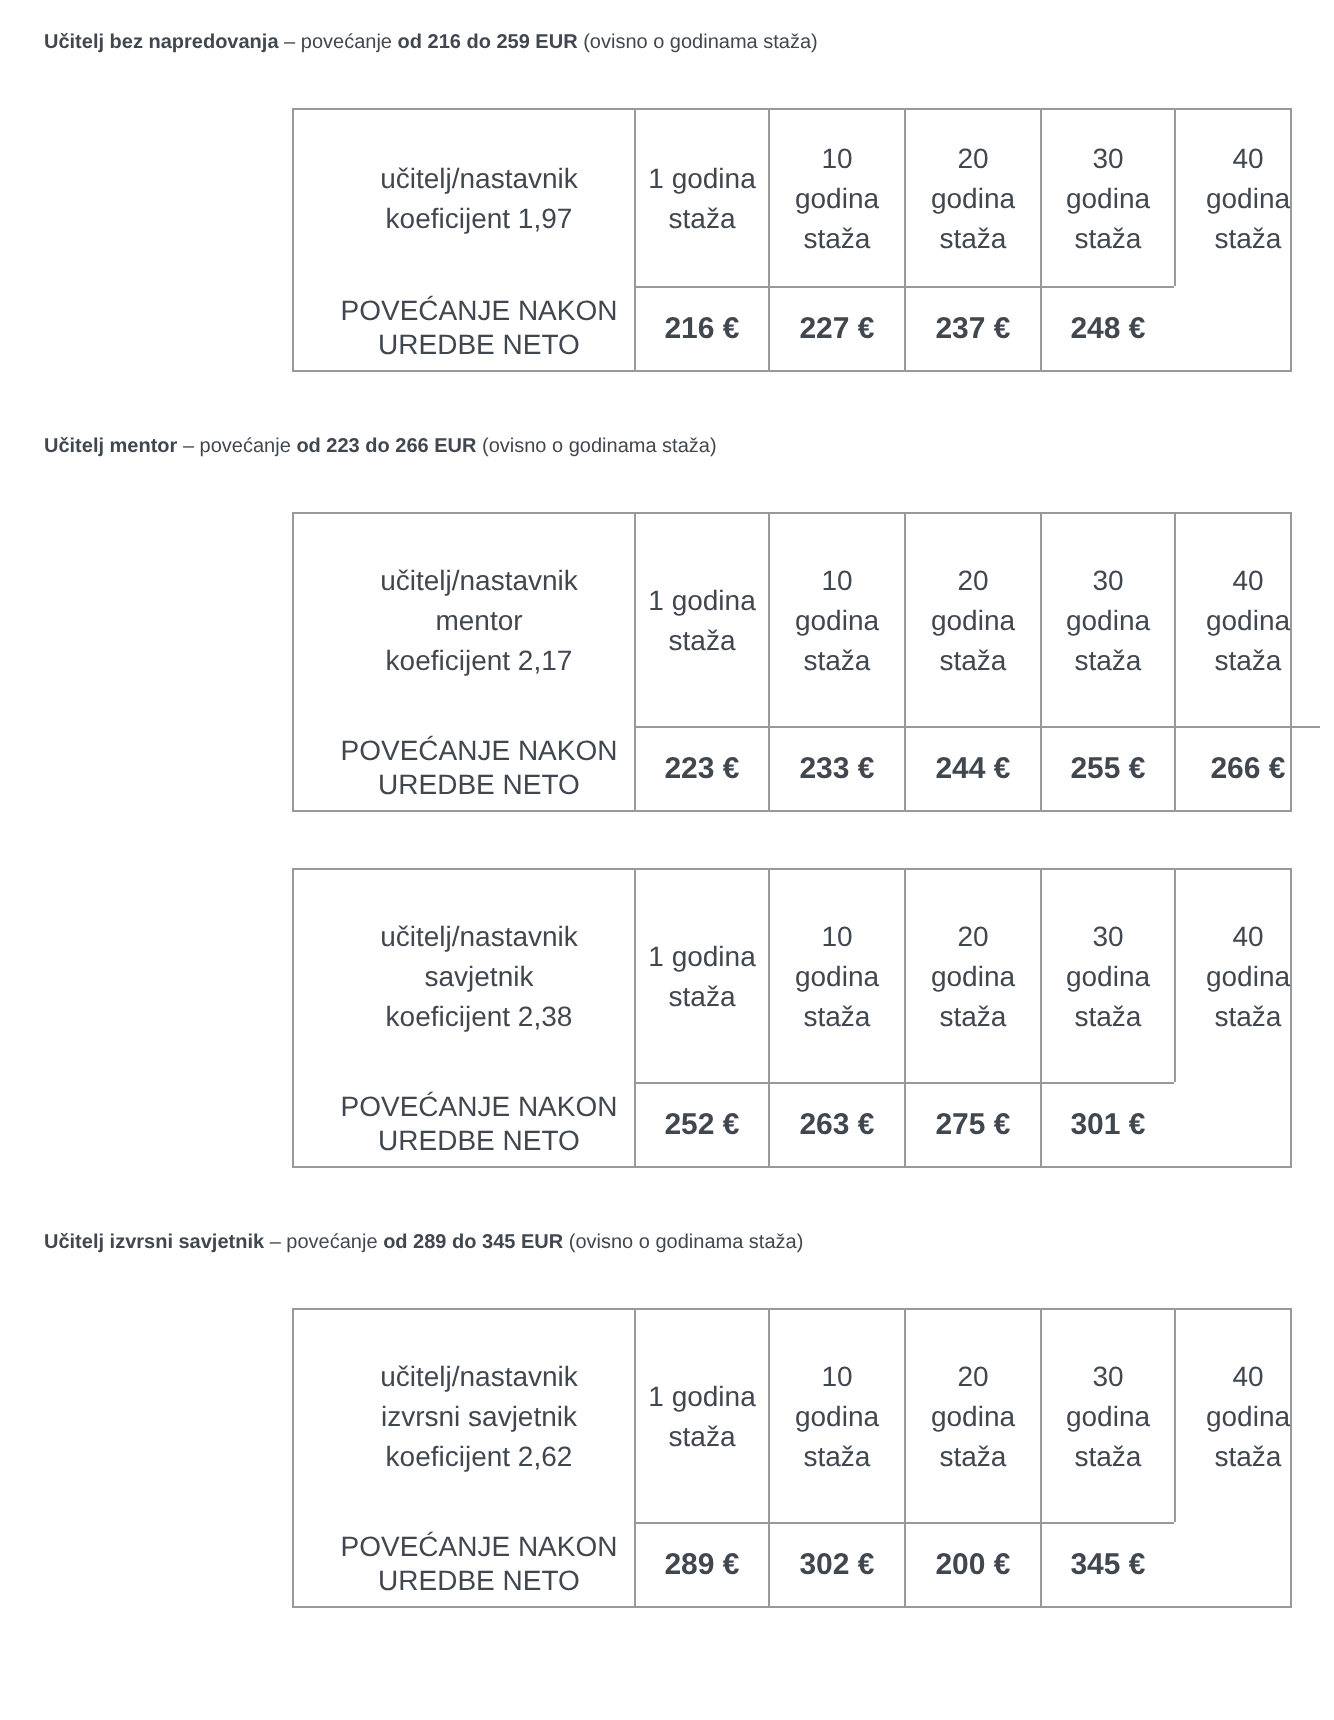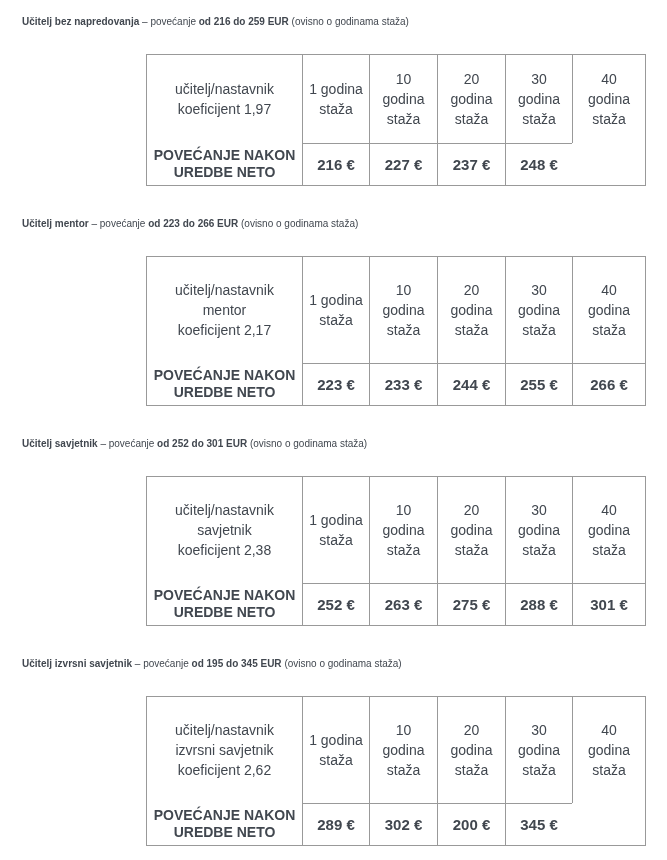--- a/index.html
+++ b/index.html
@@ -28,20 +28,21 @@
   }
   .heading .b{font-weight:bold;}
   .tbl{
     display:grid;
     grid-template-columns:155px 67px 68px 68px 67px 73px;
     width:500px;
     box-sizing:border-box;
     border:1px solid var(--border-color);
     margin:0 0 28px 124px;
     font-size:14px;
+    padding-left:15px;
   }
   .tbl.rows-short{grid-template-rows:88px 42px;}
   .tbl.rows-tall{grid-template-rows:106px 42px;}
   .cell{box-sizing:border-box;}
   .label{
     grid-row:1 / 3;
     grid-column:1;
     display:flex;
     flex-direction:column;
   }
@@ -55,21 +56,21 @@
     line-height:20px;
   }
   .label .bottom{
     height:42px;
     display:flex;
     align-items:center;
     justify-content:center;
     text-align:center;
     white-space:pre-line;
     line-height:17px;
-    font-weight:bold;
+    font-weight:normal;
   }
   .head{
     grid-row:1;
     border-left:1px solid var(--border-color);
     display:flex;
     align-items:center;
     justify-content:center;
     text-align:center;
     white-space:pre-line;
     line-height:20px;
@@ -150,24 +151,20 @@
 staža</div>
     <div class="cell val">223 €</div>
     <div class="cell val">233 €</div>
     <div class="cell val">244 €</div>
     <div class="cell val">255 €</div>
     <div class="cell val">266 €</div>
   </div>
 </section>
 
 <section class="section">
-  <p class="heading"><span class="b">Učitelj savjetnik</span>
-    <span>– povećanje</span>
-    <span class="b">od 252 do 301 EUR</span>
-    <span>(ovisno o godinama staža)</span></p>
   <div class="tbl rows-tall">
     <div class="cell label">
       <div class="top">učitelj/nastavnik
 savjetnik
 koeficijent 2,38</div>
       <div class="bottom">POVEĆANJE NAKON
 UREDBE NETO</div>
     </div>
     <div class="cell head">1 godina
 staža</div>
@@ -179,29 +176,28 @@
 staža</div>
     <div class="cell head">30
 godina
 staža</div>
     <div class="cell head">40
 godina
 staža</div>
     <div class="cell val">252 €</div>
     <div class="cell val">263 €</div>
     <div class="cell val">275 €</div>
-    <div class="cell val">288 €</div>
     <div class="cell val">301 €</div>
   </div>
 </section>
 
 <section class="section">
   <p class="heading"><span class="b">Učitelj izvrsni savjetnik</span>
     <span>– povećanje</span>
-    <span class="b">od 195 do 345 EUR</span>
+    <span class="b">od 289 do 345 EUR</span>
     <span>(ovisno o godinama staža)</span></p>
   <div class="tbl rows-tall">
     <div class="cell label">
       <div class="top">učitelj/nastavnik
 izvrsni savjetnik
 koeficijent 2,62</div>
       <div class="bottom">POVEĆANJE NAKON
 UREDBE NETO</div>
     </div>
     <div class="cell head">1 godina

